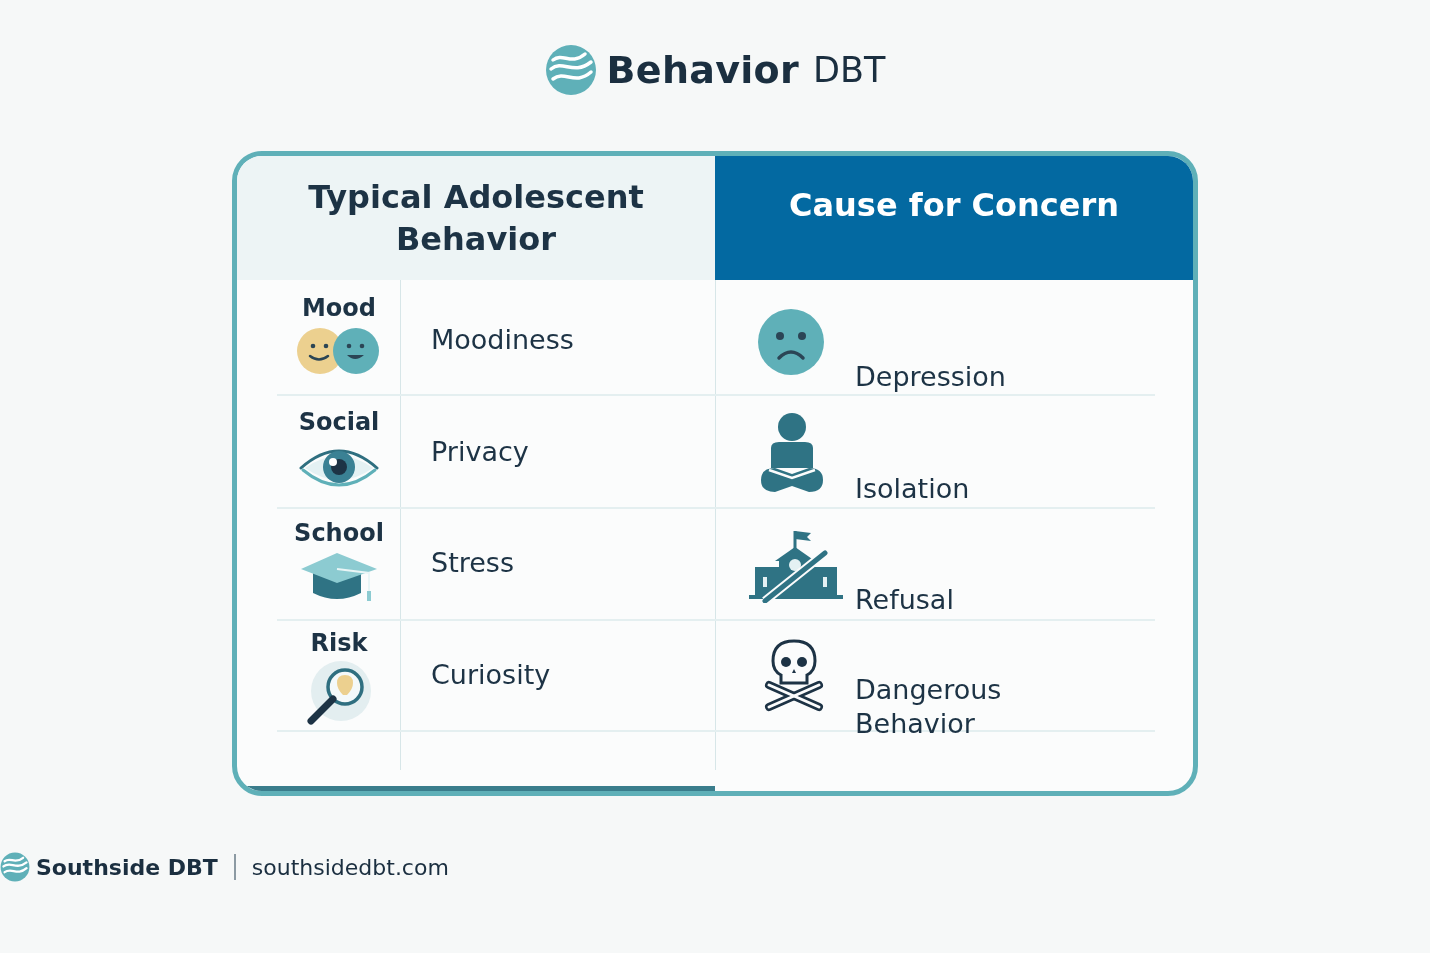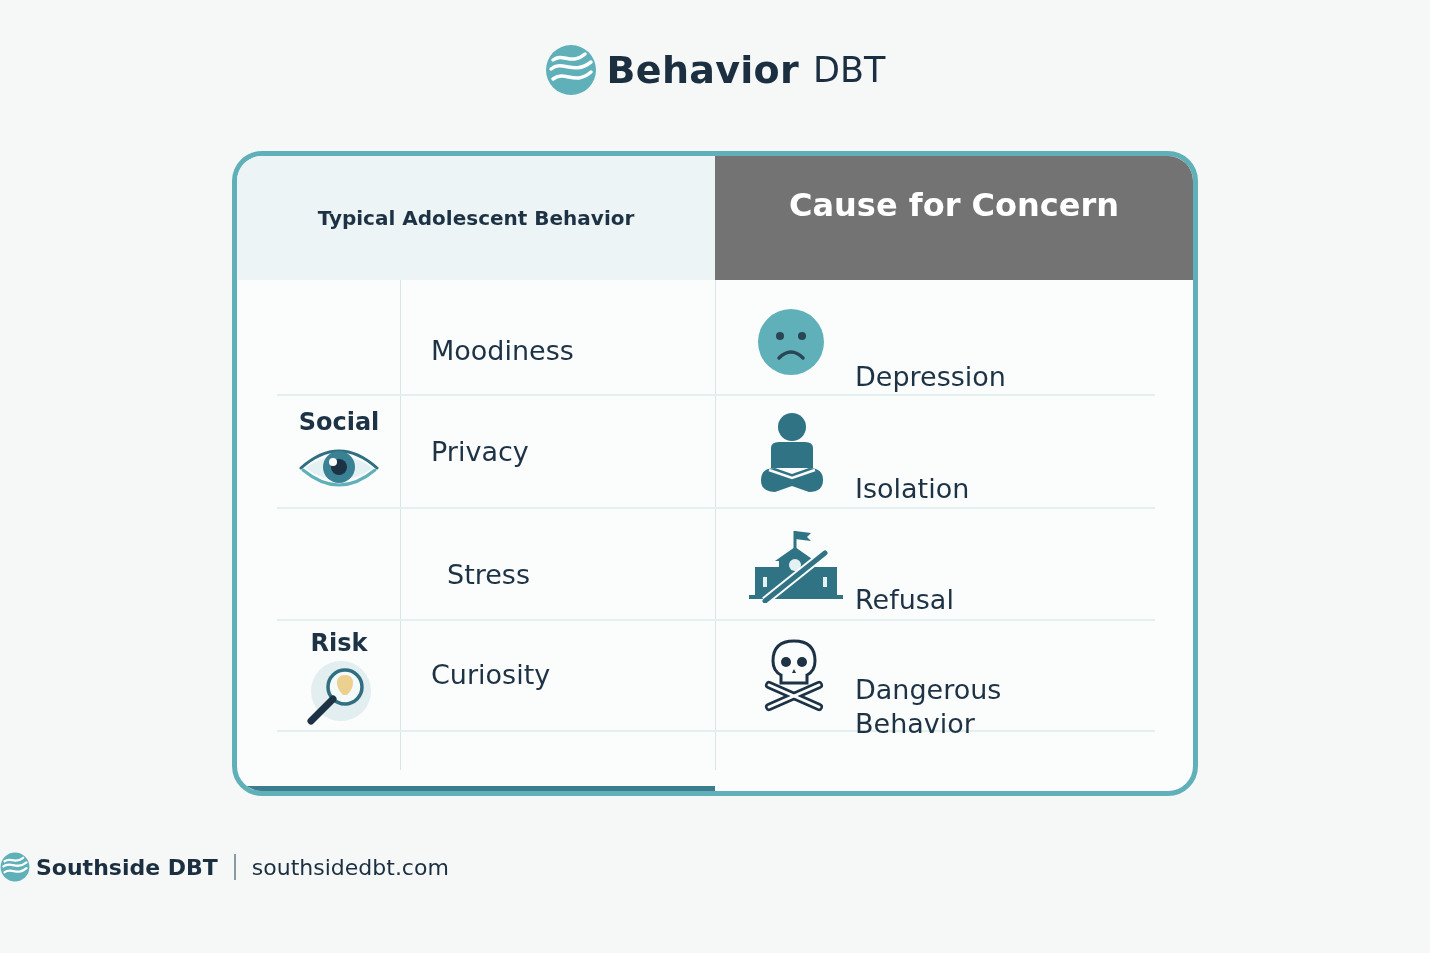--- a/index.html
+++ b/index.html
@@ -27,26 +27,26 @@
     position: absolute; left: 0; bottom: 0; width: 478px; height: 5px;
     background: #3a7d8c;
   }
   .hdr-left {
     position: absolute; left: 0; top: 0; width: 478px; height: 124px;
     background: #edf4f5;
     display: flex; align-items: center; justify-content: center;
     text-align: center;
   }
   .hdr-left span {
-    font-size: 20px; font-weight: bold; color: #1d3345; line-height: 42px;
+    font-size: 32px; font-weight: bold; color: #1d3345; line-height: 42px;
     width: 380px; display: block;
   }
   .hdr-right {
     position: absolute; left: 478px; top: 0; right: 0; height: 124px;
-    background: #737373;
+    background: #0369a1;
     display: flex; align-items: flex-start; justify-content: center;
     padding-top: 30px;
   }
   .hdr-right span { font-size: 32px; font-weight: bold; color: #ffffff; }
 
   .vline {
     position: absolute; width: 1px; background: #d7e6e8;
   }
   .hline {
     position: absolute; height: 2px; background: #e4eff0;
@@ -100,21 +100,34 @@
   </div>
 
   <div class="vline" style="left:163px; top:124px; height:490px;"></div>
   <div class="vline" style="left:478px; top:124px; height:490px;"></div>
   <div class="hline" style="left:40px; width:878px; top:238px;"></div>
   <div class="hline" style="left:40px; width:878px; top:351px;"></div>
   <div class="hline" style="left:40px; width:878px; top:463px;"></div>
   <div class="hline" style="left:40px; width:878px; top:574px;"></div>
 
   <div class="row" style="top:124px; height:114px;">
-    <span class="typ" style="top:55px;">Moodiness</span>
+    <div class="cat" style="top:14px;">
+      <span class="label">Mood</span>
+      <svg class="icon" width="86" height="50" viewBox="0 0 86 50">
+        <circle cx="24" cy="25" r="23" fill="#ecd08f"></circle>
+        <circle cx="17" cy="20" r="2.3" fill="#2b4555"></circle>
+        <circle cx="30" cy="20" r="2.3" fill="#2b4555"></circle>
+        <path d="M14 30 Q23 37 32 30" stroke="#2b4555" stroke-width="2.5" fill="none" stroke-linecap="round"></path>
+        <circle cx="60" cy="25" r="23" fill="#5fb0b8"></circle>
+        <circle cx="53" cy="20" r="2.3" fill="#2b4555"></circle>
+        <circle cx="66" cy="20" r="2.3" fill="#2b4555"></circle>
+        <path d="M51 29 Q59 37 68 29 Z" fill="#2b4555"></path>
+      </svg>
+    </div>
+    <span class="typ" style="top:44px;">Moodiness</span>
     <svg class="con-icon" style="top:28px;" width="68" height="68" viewBox="0 0 68 68">
       <circle cx="34" cy="34" r="33" fill="#5fb0b8"></circle>
       <circle cx="23" cy="28" r="4" fill="#2b4555"></circle>
       <circle cx="45" cy="28" r="4" fill="#2b4555"></circle>
       <path d="M22 50 Q34 38 46 50" stroke="#2b4555" stroke-width="3.5" fill="none" stroke-linecap="round"></path>
     </svg>
     <span class="con" style="top:44px;">Depression</span>
   </div>
 
   <div class="row" style="top:238px; height:112px;">
@@ -133,21 +146,30 @@
     <svg class="con-icon" style="top:18px;" width="70" height="84" viewBox="0 0 70 84">
       <circle cx="35" cy="15" r="14" fill="#2f7384"></circle>
       <path d="M14 36 Q14 30 22 30 L48 30 Q56 30 56 36 L56 56 L14 56 Z" fill="#2f7384"></path>
       <path d="M4 68 Q4 56 18 56 L35 62 L52 56 Q66 56 66 68 Q66 80 52 80 L35 74 L18 80 Q4 80 4 68 Z" fill="#2f7384"></path>
       <path d="M12 58 L35 66 L58 58" stroke="#fbfcfc" stroke-width="2.5" fill="none"></path>
     </svg>
     <span class="con" style="top:42px;">Isolation</span>
   </div>
 
   <div class="row" style="top:351px; height:112px;">
-    <span class="typ" style="top:52px;margin-left:16px;">Stress</span>
+    <div class="cat" style="top:12px;">
+      <span class="label">School</span>
+      <svg class="icon" width="80" height="52" viewBox="0 0 80 52">
+        <path d="M14 22 L14 42 Q38 54 62 42 L62 22 Z" fill="#2f7384"></path>
+        <path d="M2 18 L38 2 L78 18 L38 32 Z" fill="#8ccbd1"></path>
+        <path d="M38 18 L70 22 L70 44" stroke="#e9f5f6" stroke-width="2" fill="none"></path>
+        <rect x="68" y="40" width="4" height="10" fill="#8ccbd1"></rect>
+      </svg>
+    </div>
+    <span class="typ" style="top:40px;">Stress</span>
     <svg class="con-icon" style="top:20px; left:512px;" width="94" height="76" viewBox="0 0 94 76">
       <path d="M46 4 L46 24" stroke="#2f7384" stroke-width="3"></path>
       <path d="M46 4 L62 6 L58 10 L62 14 L46 12 Z" fill="#2f7384"></path>
       <path d="M26 34 L46 20 L66 34 Z" fill="#2f7384"></path>
       <rect x="30" y="32" width="32" height="38" fill="#2f7384"></rect>
       <rect x="6" y="40" width="26" height="30" fill="#2f7384"></rect>
       <rect x="62" y="40" width="26" height="30" fill="#2f7384"></rect>
       <circle cx="46" cy="38" r="6" fill="#e4f1f3"></circle>
       <rect x="14" y="50" width="4" height="10" fill="#e4f1f3"></rect>
       <rect x="74" y="50" width="4" height="10" fill="#e4f1f3"></rect>

